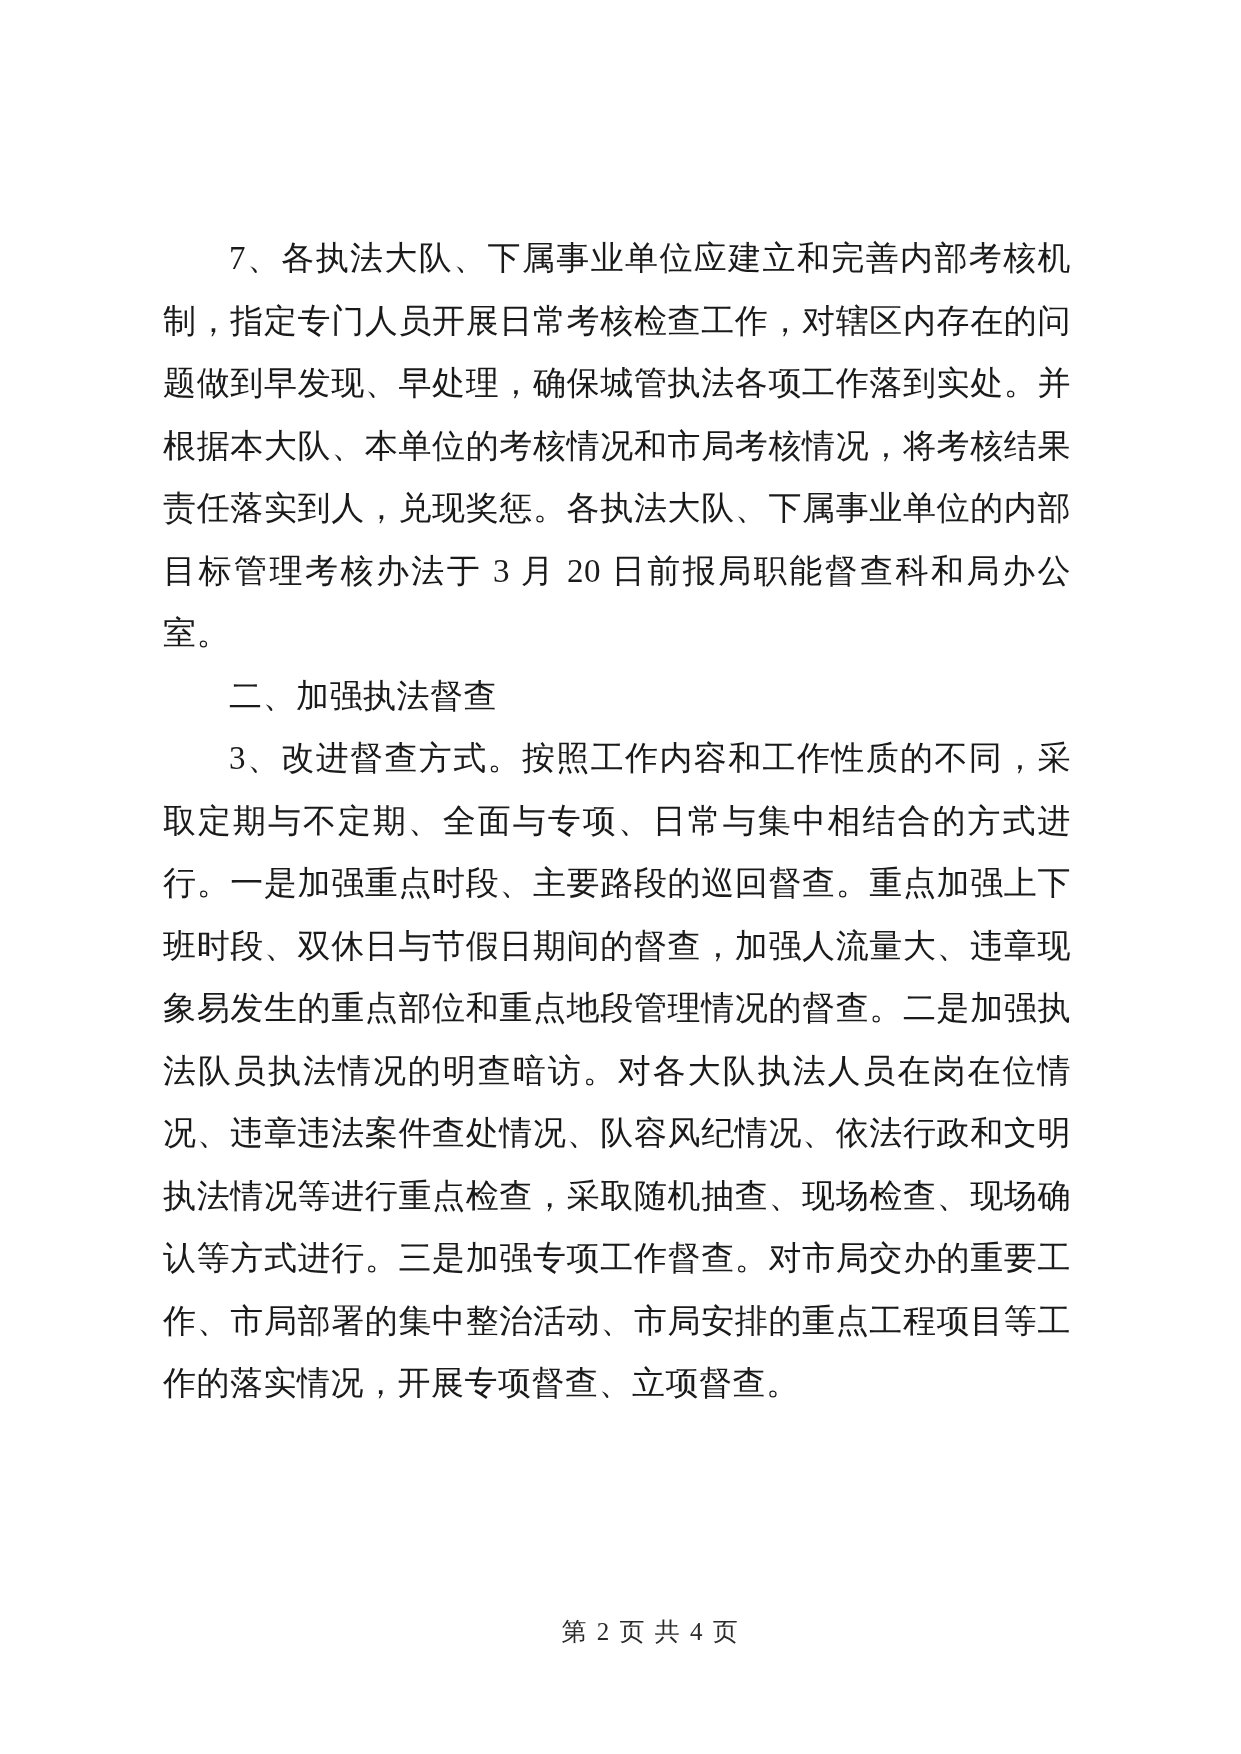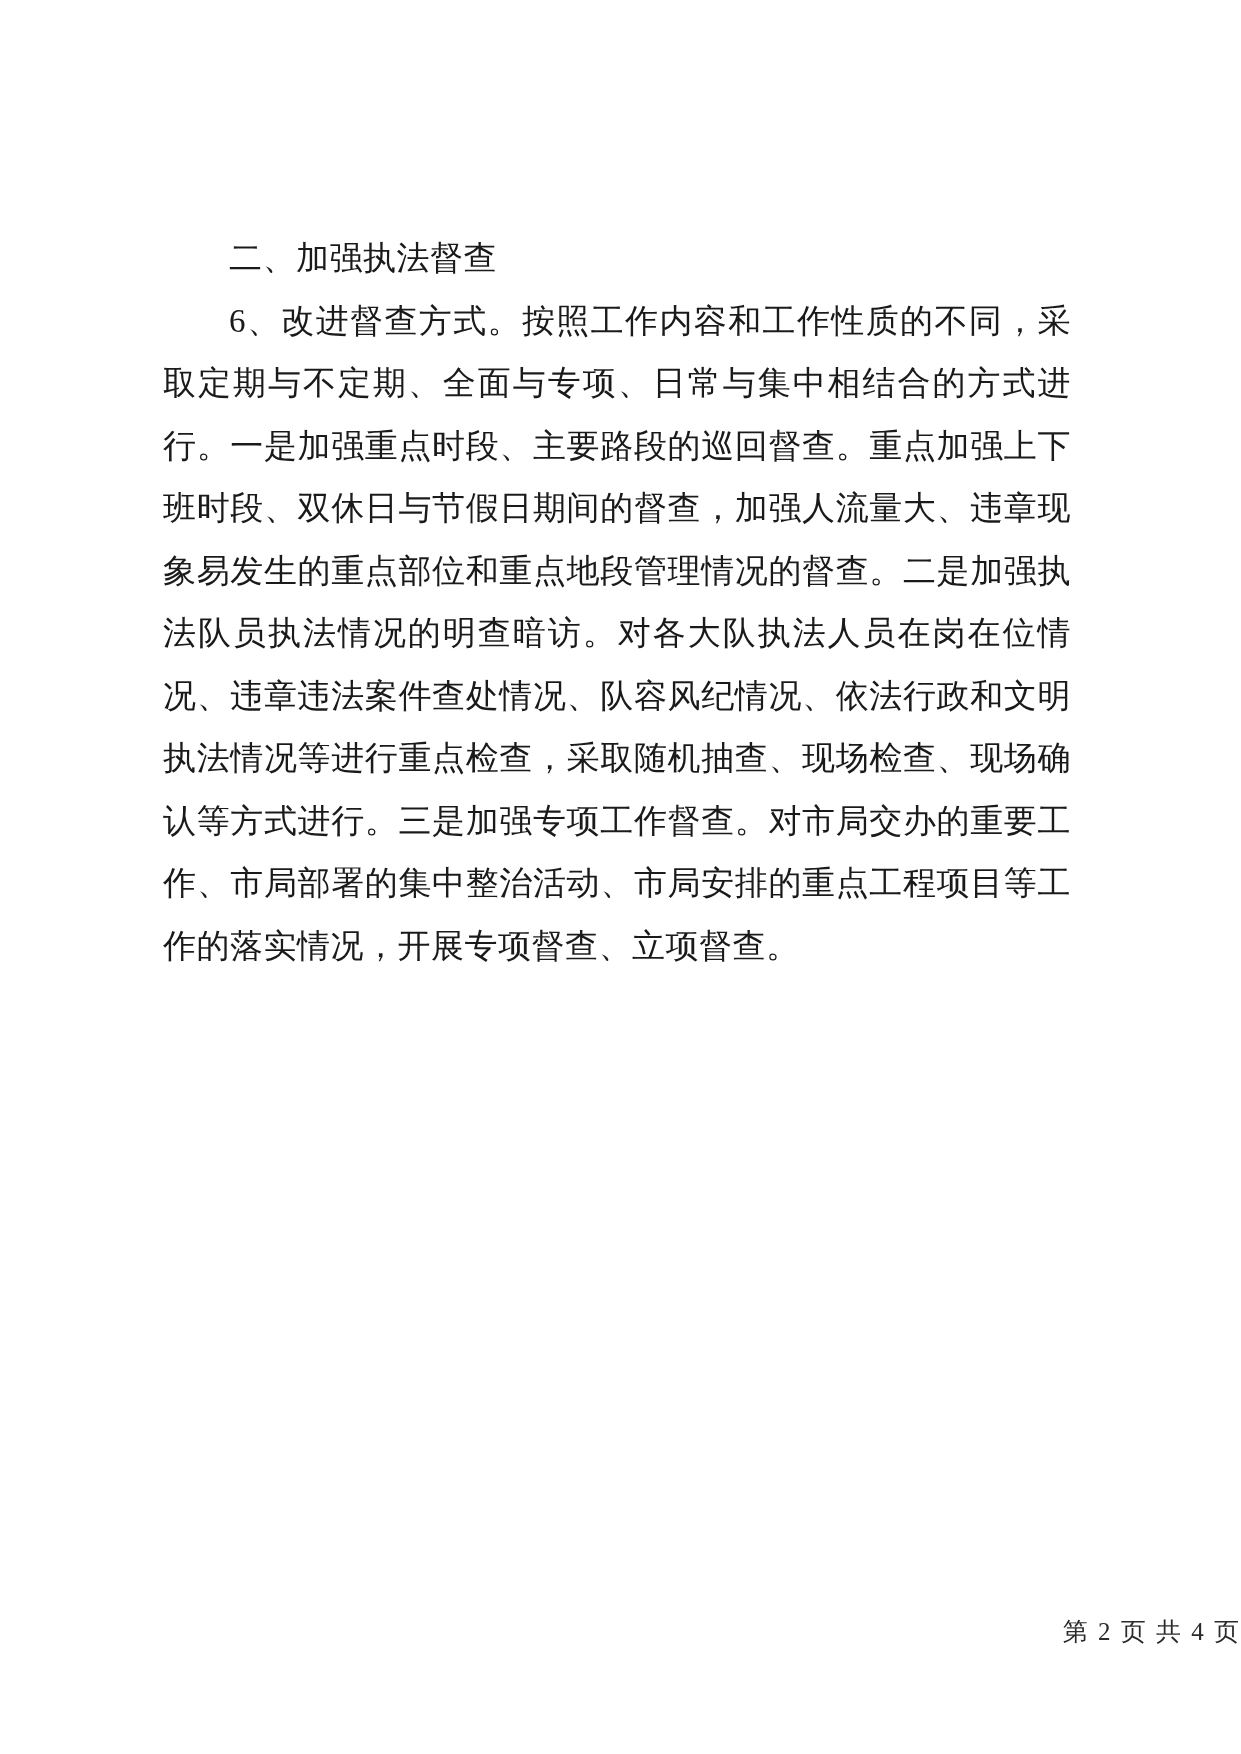--- a/index.html
+++ b/index.html
@@ -29,30 +29,31 @@
     text-indent: 2em;
     letter-spacing: 0.5px;
     word-break: break-all;
     font-weight: 400;
   }
   .page-footer {
     position: absolute;
     left: 0;
     right: 0;
     top: 1615px;
-    text-align: right;
+    text-align: center;
     margin-left: 60px;
     font-size: 25px;
     letter-spacing: 2px;
     color: #2a2a2a;
   }
 </style>
 </head>
 <body>
 
 <div class="page">
   <div class="doc-body">
+    <p>7、各执法大队、下属事业单位应建立和完善内部考核机制，指定专门人员开展日常考核检查工作，对辖区内存在的问题做到早发现、早处理，确保城管执法各项工作落到实处。并根据本大队、本单位的考核情况和市局考核情况，将考核结果责任落实到人，兑现奖惩。各执法大队、下属事业单位的内部目标管理考核办法于 3 月 20 日前报局职能督查科和局办公室。</p>
     <p>二、加强执法督查</p>
-    <p>6、改进督查方式。按照工作内容和工作性质的不同，采取定期与不定期、全面与专项、日常与集中相结合的方式进行。一是加强重点时段、主要路段的巡回督查。重点加强上下班时段、双休日与节假日期间的督查，加强人流量大、违章现象易发生的重点部位和重点地段管理情况的督查。二是加强执法队员执法情况的明查暗访。对各大队执法人员在岗在位情况、违章违法案件查处情况、队容风纪情况、依法行政和文明执法情况等进行重点检查，采取随机抽查、现场检查、现场确认等方式进行。三是加强专项工作督查。对市局交办的重要工作、市局部署的集中整治活动、市局安排的重点工程项目等工作的落实情况，开展专项督查、立项督查。</p>
+    <p>3、改进督查方式。按照工作内容和工作性质的不同，采取定期与不定期、全面与专项、日常与集中相结合的方式进行。一是加强重点时段、主要路段的巡回督查。重点加强上下班时段、双休日与节假日期间的督查，加强人流量大、违章现象易发生的重点部位和重点地段管理情况的督查。二是加强执法队员执法情况的明查暗访。对各大队执法人员在岗在位情况、违章违法案件查处情况、队容风纪情况、依法行政和文明执法情况等进行重点检查，采取随机抽查、现场检查、现场确认等方式进行。三是加强专项工作督查。对市局交办的重要工作、市局部署的集中整治活动、市局安排的重点工程项目等工作的落实情况，开展专项督查、立项督查。</p>
   </div>
 
   <div class="page-footer">第 2 页 共 4 页</div>
 </div>
 
 </body></html>

